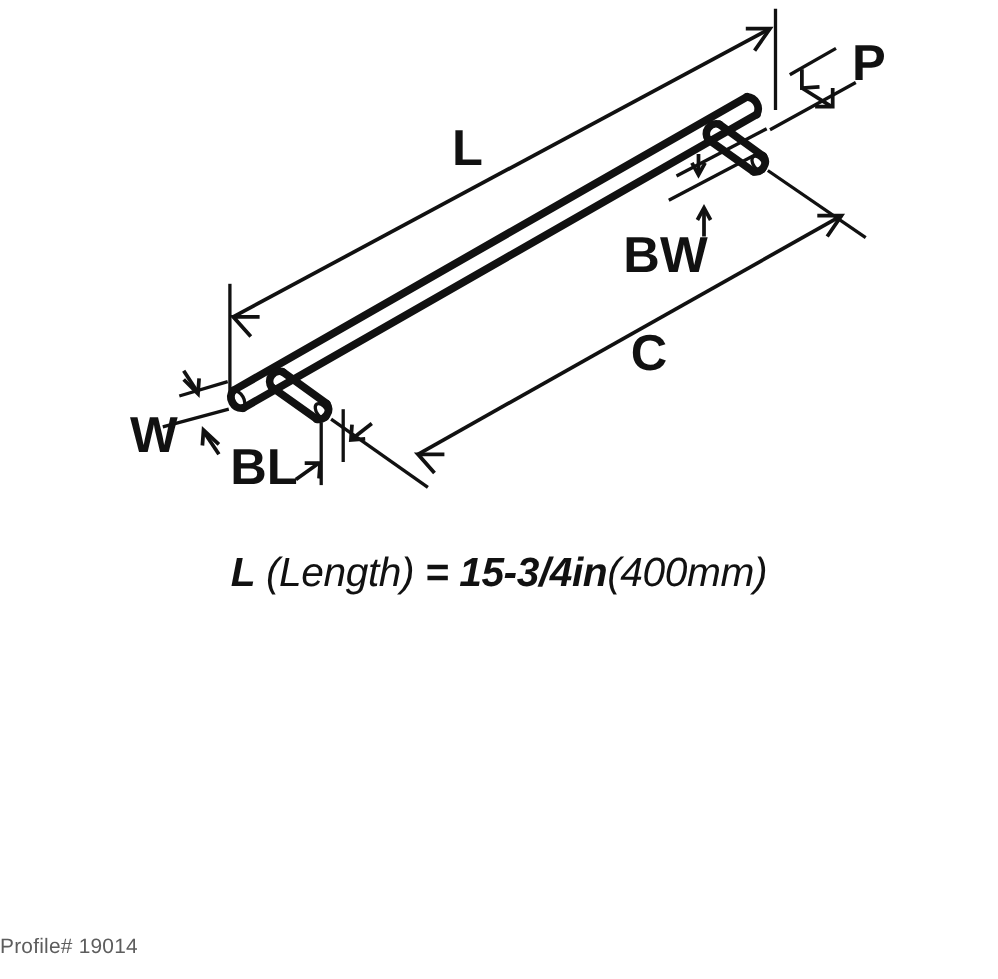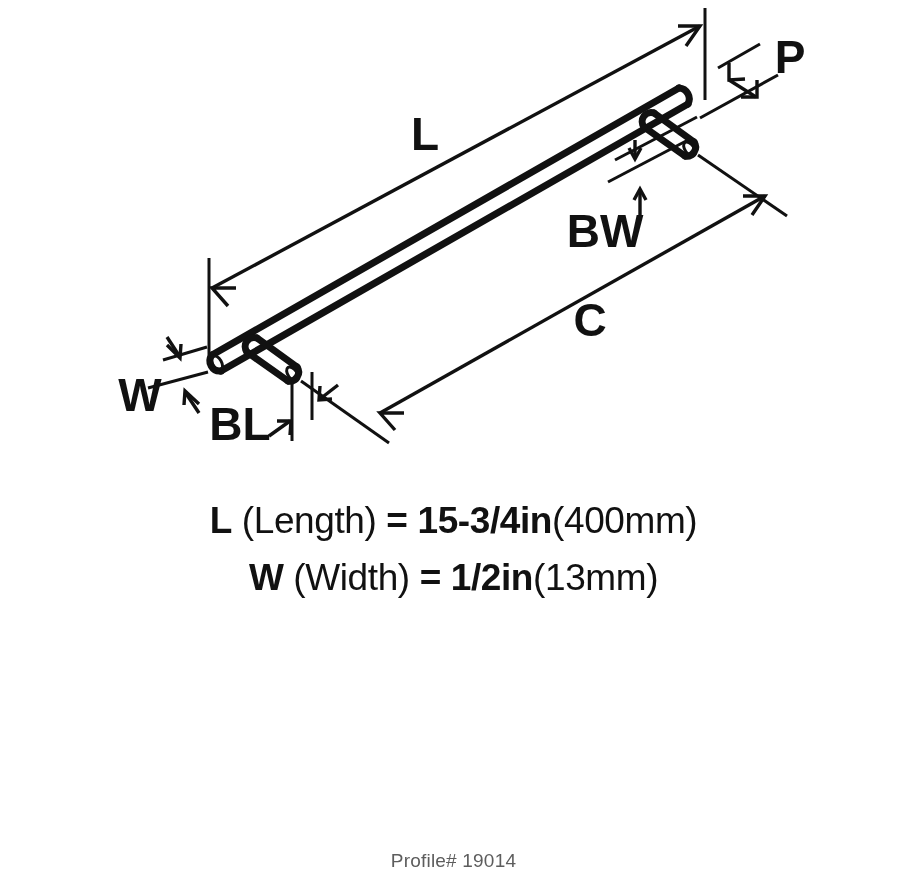--- a/index.html
+++ b/index.html
@@ -27,20 +27,21 @@
     top: 0;
     width: 907px;
     height: 480px;
   }
   #specs {
     position: absolute;
     left: 0;
     top: 492px;
     width: 907px;
     text-align: center;
+    font-style: italic;
   }
   .spec-line {
     display: block;
     width: 100%;
     text-align: center;
     font-size: 37px;
     line-height: 57px;
     letter-spacing: -0.4px;
     white-space: nowrap;
     color: #111111;
@@ -58,21 +59,20 @@
     font-weight: bold;
   }
   .val-mm {
     font-weight: normal;
   }
   #profile {
     position: absolute;
     left: 0;
     top: 849px;
     width: 907px;
-    text-align: center;
     font-size: 19px;
     line-height: 24px;
     color: #5d5d5d;
     letter-spacing: 0.2px;
   }
   .dim-label {
     font-weight: bold;
     font-size: 46px;
     fill: #111111;
     font-family: "Liberation Sans", sans-serif;
@@ -200,23 +200,20 @@
     </g>
 
   </svg>
 
   <div id="specs">
 
     <div class="spec-line">
       <span class="code">L</span><span> </span><span class="name">(Length)</span><span> </span><span class="eq">=</span><span> </span><span class="val-in">15-3/4in</span><span class="val-mm">(400mm)</span>
     </div>
 
-    <div class="spec-line">
-      <span class="code">W</span><span> </span><span class="name">(Width)</span><span> </span><span class="eq">=</span><span> </span><span class="val-in">1/2in</span><span class="val-mm">(13mm)</span>
-    </div>
 
 
 
 
 
   </div>
 
   <div id="profile">Profile# 19014</div>
 
 </div>

